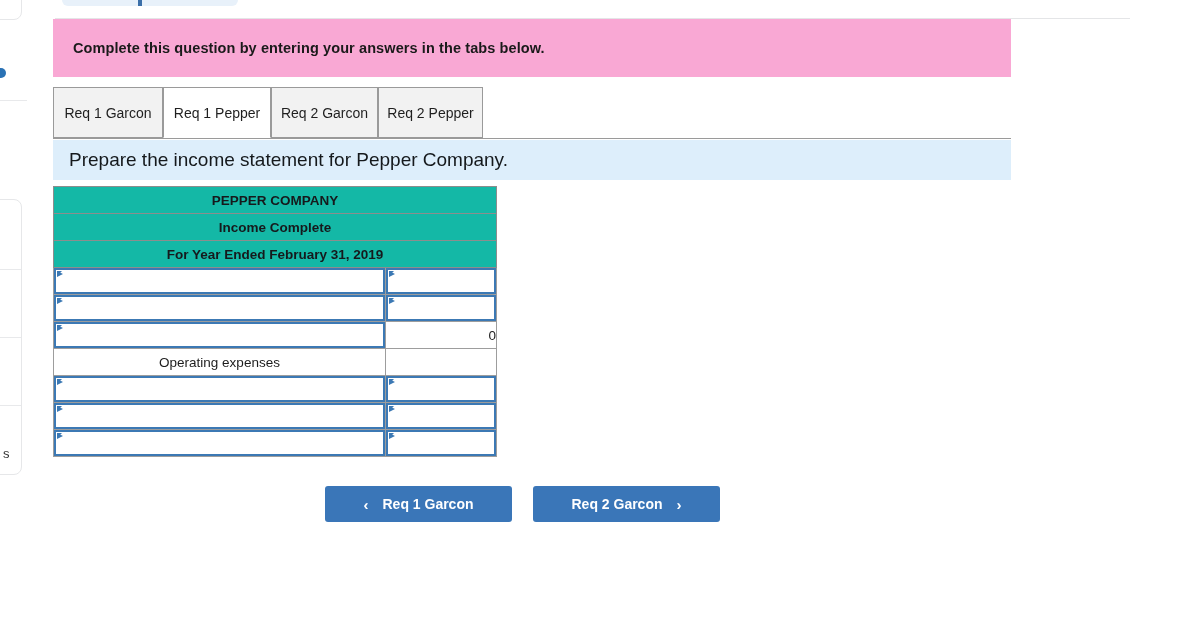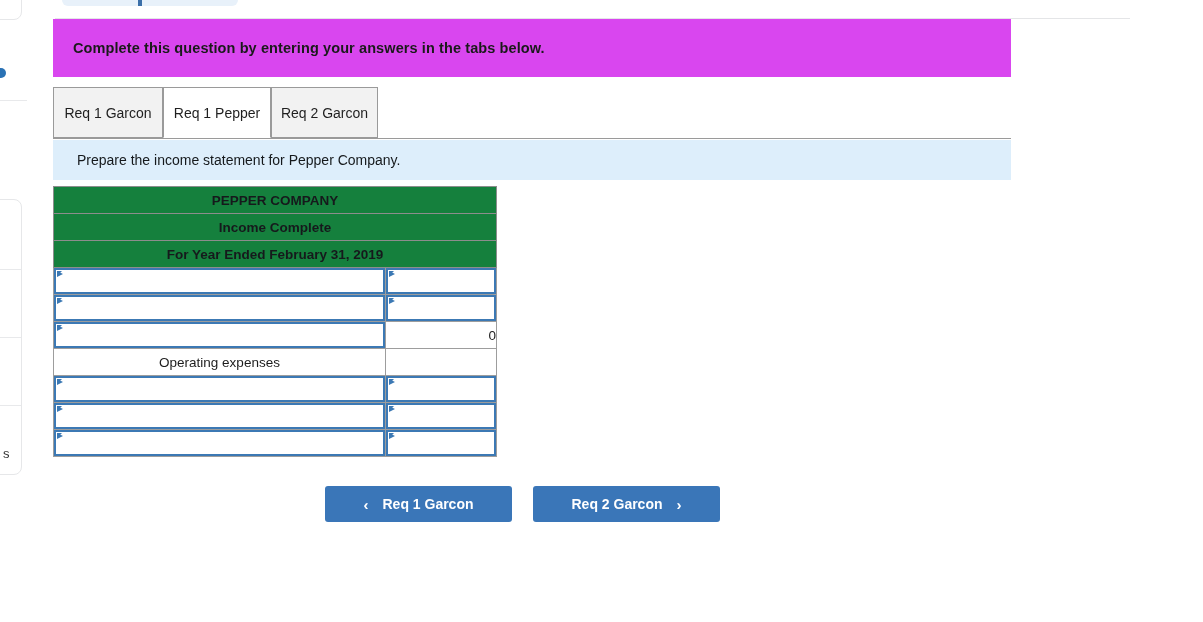--- a/index.html
+++ b/index.html
@@ -77,21 +77,21 @@
     left: 55px; top: 18px;
     width: 1075px; height: 1px;
     background: #e4e5e7;
   }
 
   
   .instr-bar {
     position: absolute;
     left: 53px; top: 19px;
     width: 958px; height: 58px;
-    background: #d946ef;
+    background: #f9a8d4;
     display: flex;
     align-items: center;
   }
   .instr-bar .instr-text {
     margin-left: 20px;
     font-size: 14.5px;
     font-weight: bold;
     color: #1a1a1a;
     letter-spacing: 0.1px;
   }
@@ -132,22 +132,22 @@
   
   .req-banner {
     position: absolute;
     left: 53px; top: 140px;
     width: 958px; height: 40px;
     background: #ddeefb;
     display: flex;
     align-items: center;
   }
   .req-banner .req-text {
-    margin-left: 24px;
-    font-size: 14px;
+    margin-left: 16px;
+    font-size: 19px;
     color: #15191c;
     text-align: center;
   }
 
   
   .stmt {
     position: absolute;
     left: 53px; top: 186px;
     width: 443px;
     border-collapse: collapse;
@@ -159,21 +159,21 @@
     height: 26px;
     font-size: 13.5px;
     color: #1c1c1c;
     background: #ffffff;
     vertical-align: middle;
   }
   .stmt .col-label { width: 332px; }
   .stmt .col-amt   { width: 111px; }
 
   .hdr td {
-    background: #15803d;
+    background: #14b8a6;
     text-align: center;
     font-weight: bold;
     font-size: 13.5px;
     color: #16191c;
     height: 26px;
     border-color: #8d8d8d;
   }
 
   
   .cell-text {
@@ -287,20 +287,23 @@
     <div class="tab-baseline"></div>
     <div class="tab" id="tab0" style="left:0px;   width:110px;">
         <span>Req 1 Garcon</span>
       </div>
     <div class="tab active" id="tab1" style="left:110px; width:108px;">
         <span>Req 1 Pepper</span>
       </div>
     <div class="tab" id="tab2" style="left:218px; width:107px;">
         <span>Req 2 Garcon</span>
       </div>
+    <div class="tab" id="tab3" style="left:325px; width:105px;">
+        <span>Req 2 Pepper</span>
+      </div>
   </div>
 
   <div class="req-banner">
     <div class="req-text">Prepare the income statement for Pepper Company.</div>
   </div>
 
   <table class="stmt">
     <colgroup>
       <col class="col-label">
       <col class="col-amt">

